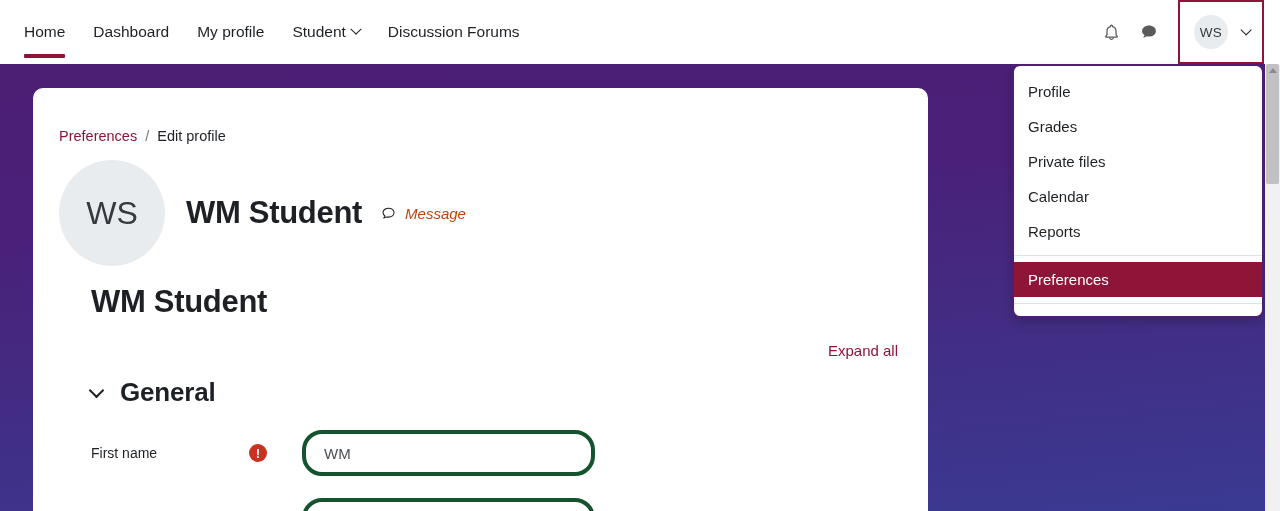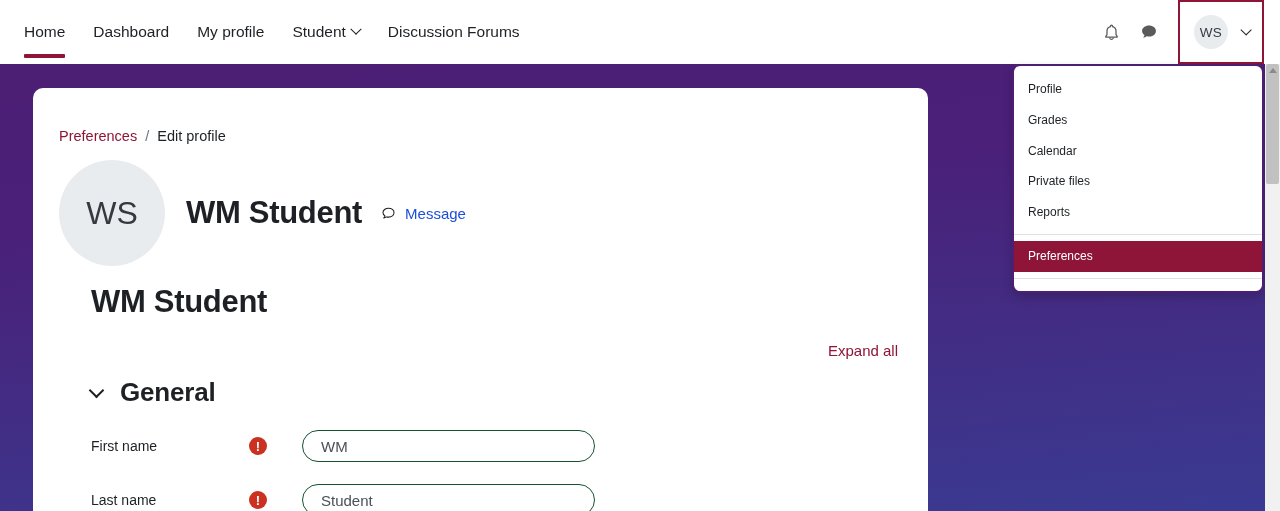--- a/index.html
+++ b/index.html
@@ -106,21 +106,21 @@
     width: 252px;
     background: #ffffff;
     border: 2px solid #4d1e72;
     border-radius: 8px;
     padding: 8px 0 6px 0;
     z-index: 40;
     box-shadow: 0 4px 10px rgba(0,0,0,.18);
   }
   .dd-item {
     padding: 7px 14px;
-    font-size: 12px;
+    font-size: 15px;
     color: #1d2125;
     cursor: pointer;
     line-height: 1.4;
   }
   .dd-item.selected {
     background: #8e1537;
     color: #ffffff;
   }
   .dd-divider {
     height: 1px;
@@ -172,22 +172,23 @@
   .profile-name {
     font-size: 31px;
     font-weight: bold;
     color: #1d2125;
     letter-spacing: -.3px;
   }
   .msg-link {
     display: flex; align-items: center;
     margin-left: 18px;
     font-size: 15px;
-    color: #1d4ed8;
-    cursor: pointer;
+    color: #c2410c;
+    cursor: pointer;
+    font-style: italic;
   }
   .msg-link .label { margin-left: 8px; }
 
   .page-title {
     font-size: 31px;
     font-weight: bold;
     color: #1d2125;
     padding: 18px 0 0 58px;
     letter-spacing: -.3px;
   }
@@ -241,22 +242,22 @@
     background: #ca3120;
     color: #ffffff;
     font-size: 13px;
     font-weight: bold;
     display: flex; align-items: center; justify-content: center;
     line-height: 1;
     flex: 0 0 auto;
   }
   .form-input {
     margin-left: 35px;
-    width: 293px; height: 32px;
-    border: 1px solid #14532d;
+    width: 293px; height: 46px;
+    border: 4px solid #14532d;
     border-radius: 20px;
     padding: 0 18px;
     font-size: 15px;
     color: #495057;
     font-family: "Liberation Sans", sans-serif;
     background: #fff;
     outline: none;
   }
   .form-input::placeholder { color: #6c757d; }
 
@@ -342,24 +343,24 @@
 
   <div class="dropdown">
 
     <div class="dd-item">
       <span>Profile</span>
     </div>
     <div class="dd-item">
       <span>Grades</span>
     </div>
     <div class="dd-item">
+      <span>Private files</span>
+    </div>
+    <div class="dd-item">
       <span>Calendar</span>
-    </div>
-    <div class="dd-item">
-      <span>Private files</span>
     </div>
     <div class="dd-item">
       <span>Reports</span>
     </div>
 
     <div class="dd-divider"></div>
 
     <div class="dd-item selected">
       <span>Preferences</span>
     </div>

